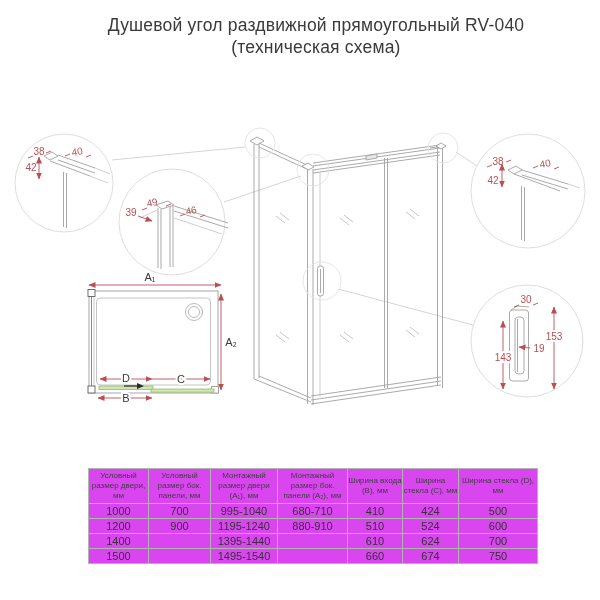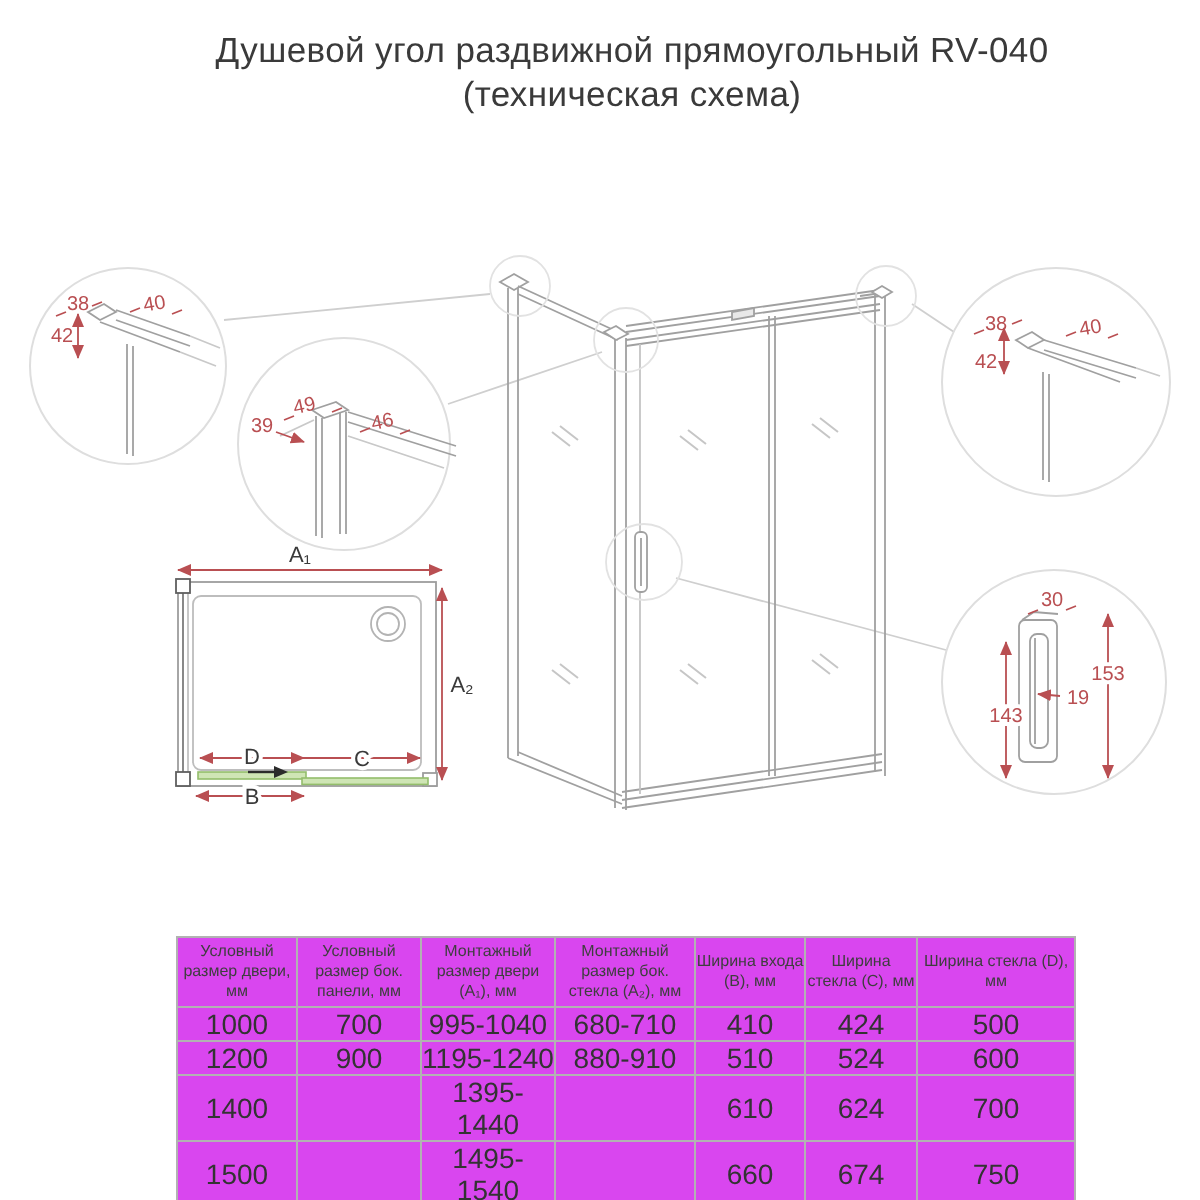--- a/index.html
+++ b/index.html
@@ -9,21 +9,21 @@
          color:#3a3a3a;font-size:17.5px;line-height:22px;letter-spacing:.2px;}
   svg{position:absolute;left:0;top:0;}
   svg text{font-family:"Liberation Sans","DejaVu Sans",sans-serif;}
   .dim{fill:#b94f52;font-size:10px;text-anchor:middle;}
   .lbl{fill:#3a3a3a;font-size:11px;text-anchor:middle;}
   .ko{paint-order:stroke;stroke:#ffffff;stroke-width:4px;}
   table.sizes{position:absolute;left:88px;top:468px;width:449px;table-layout:fixed;
         border-collapse:collapse;background:#d946ef;}
   table.sizes th,table.sizes td{border:1px solid #b2b2b2;text-align:center;vertical-align:middle;}
   table.sizes th{font-size:8px;font-weight:400;color:#3e3e3e;line-height:1.25;padding:2px 0;height:24px;}
-  table.sizes td{font-size:14px;color:#333;height:14px;padding:0;}
+  table.sizes td{font-size:11px;color:#333;height:14px;padding:0;}
 </style>
 </head>
 <body>
 
 <div class="stage">
 
   <div class="title">
     <div>Душевой угол раздвижной прямоугольный RV-040</div>
     <div>(техническая схема)</div>
   </div>
@@ -232,21 +232,21 @@
       <col style="width:70px">
         <col style="width:55px">
         <col style="width:56px">
         <col style="width:79px">
     </colgroup>
     <thead>
       <tr>
           <th>Условный размер двери, мм</th>
           <th>Условный размер бок. панели, мм</th>
           <th>Монтажный размер двери (A₁), мм</th>
-          <th>Монтажный размер бок. стекла (A₂), мм</th>
+          <th>Монтажный размер бок. панели (A₂), мм</th>
           <th>Ширина входа (B), мм</th>
           <th>Ширина стекла (C), мм</th>
           <th>Ширина стекла (D), мм</th>
         </tr>
     </thead>
     <tbody>
         <tr>
           <td>1000</td>
           <td>700</td>
           <td>995-1040</td>

